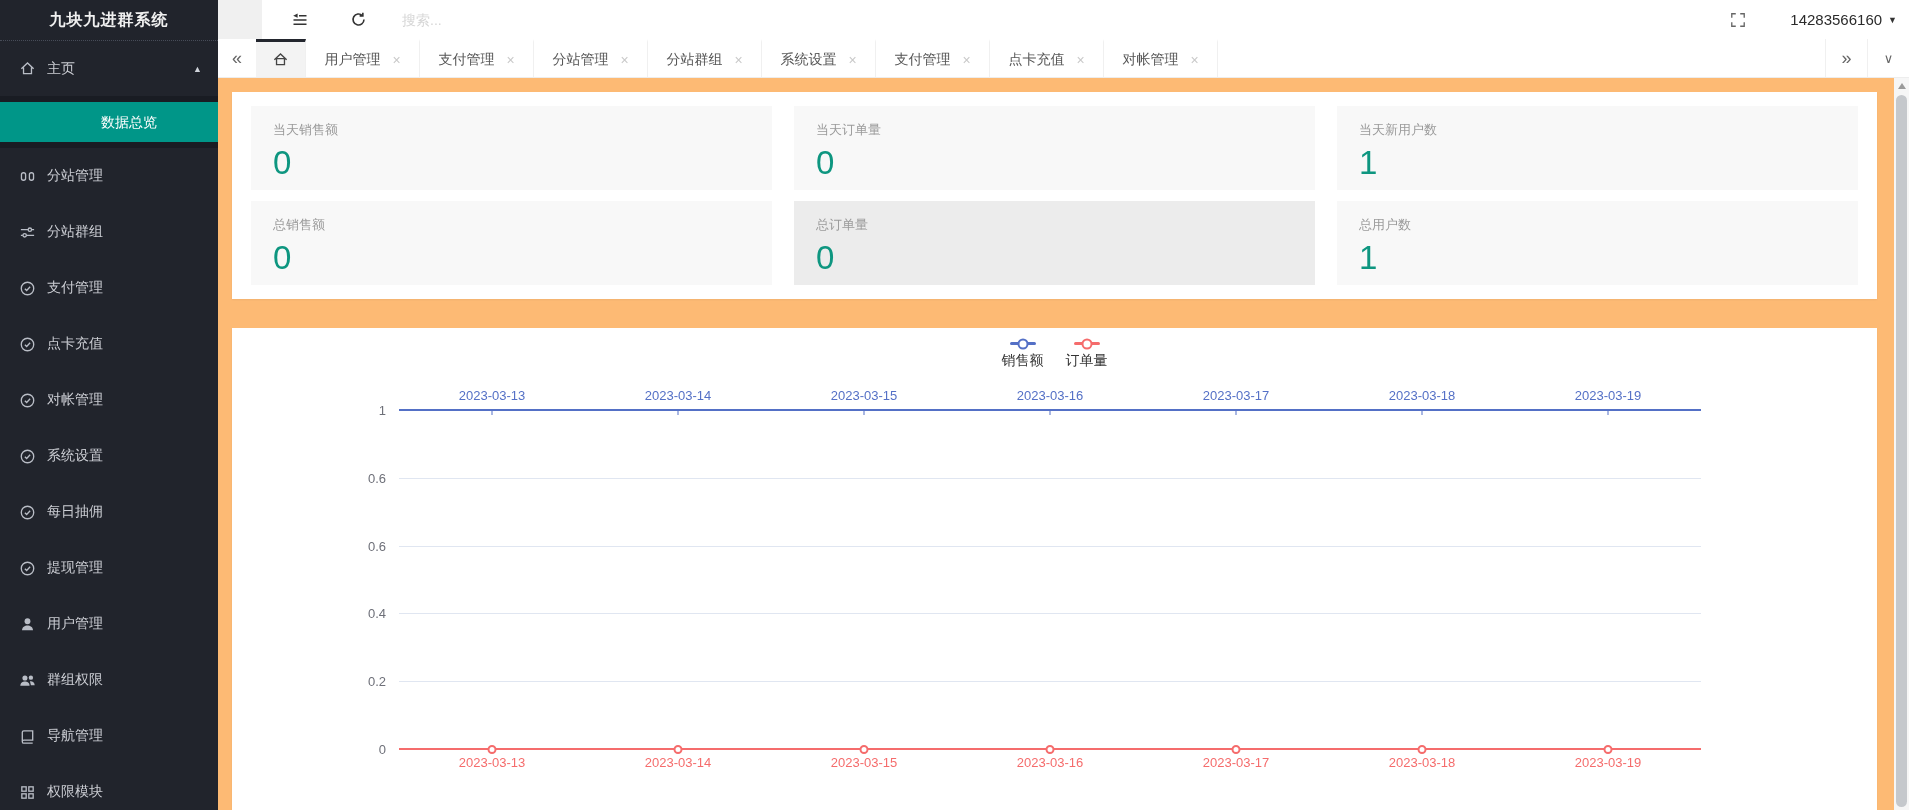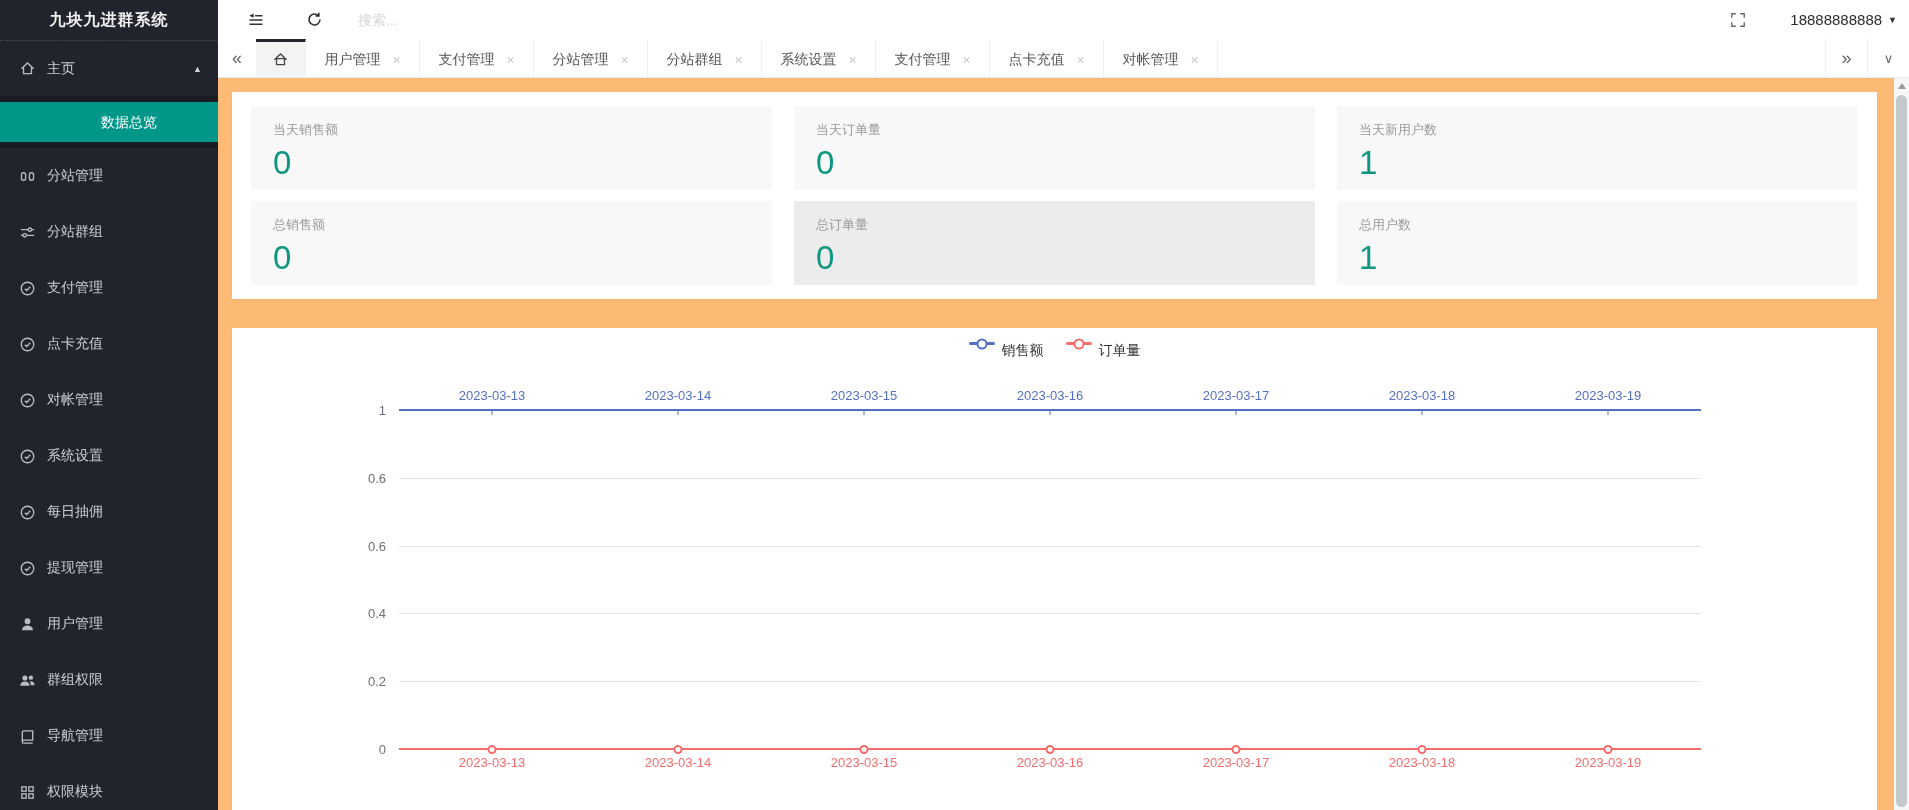--- a/index.html
+++ b/index.html
@@ -13,21 +13,21 @@
   .logo{height:40px;line-height:40px;text-align:center;color:#f0f0f0;font-size:16px;font-weight:bold;letter-spacing:1px;border-bottom:1px dotted #474c58;}
   .menu-item{height:55px;display:flex;align-items:center;padding-left:18px;color:#ccced4;font-size:14px;cursor:pointer;position:relative;}
   .menu-item .mi-icon{width:18px;height:18px;margin-right:11px;color:#b9bdc6;flex:0 0 auto;display:inline-flex;align-items:center;justify-content:center;}
   .menu-item.lv{height:56px;}
   .caret{position:absolute;right:16px;font-size:9px;color:#cfd3da;}
   .submenu{background:#191c23;padding:6px 0;}
   .submenu-item{height:40px;line-height:40px;padding-left:40px;font-size:14px;color:#d6d8dc;cursor:pointer;text-align:center;}
   .submenu-item.active{background:#009688;color:#fff;}
   
   .main{position:absolute;left:218px;top:0;right:0;height:810px;}
-  .topbar{height:39px;background:#fff;display:flex;align-items:center;position:relative;}
+  .topbar{height:39px;background:#fff;display:flex;align-items:center;position:relative;margin-left:44px;}
   .tb-icon{color:#333;display:inline-flex;align-items:center;justify-content:center;width:20px;height:20px;cursor:pointer;}
   .shrink{margin-left:28px;}
   .refresh{margin-left:38px;color:#333;}
   .search-box{margin-left:32px;}
   .search-box input{border:none;outline:none;font-size:14px;width:220px;color:#666;background:transparent;font-family:inherit;}
   .search-box input::placeholder{color:#d6d6d6;}
   .topbar-right{position:absolute;right:12px;display:flex;align-items:center;gap:42px;}
   .fullscreen{color:#666;}
   .userbox{display:flex;align-items:center;gap:6px;font-size:15px;color:#2b2b2b;cursor:pointer;}
   .userbox .dd{font-size:9px;color:#333;}
@@ -46,21 +46,21 @@
   .panel{background:#fff;box-shadow:0 1px 2px rgba(0,0,0,.05);}
   .stat-panel{padding:14px 19px;}
   .stat-grid{display:grid;grid-template-columns:1fr 1fr 1fr;gap:11px 22px;}
   .stat-card{background:#f8f8f8;height:84px;padding:15px 22px;box-sizing:border-box;}
   .stat-card.hover{background:#ececec;}
   .stat-label{font-size:13px;color:#9a9a9a;}
   .stat-value{font-size:33px;color:#0e9680;margin-top:6px;line-height:1.1;}
   
   .chart-panel{margin-top:29px;height:482px;position:relative;}
   .legend{position:absolute;top:14px;left:50%;transform:translateX(-50%);display:flex;gap:22px;align-items:center;}
-  .legend-item{display:flex;align-items:flex-start;gap:7px;cursor:pointer;}
+  .legend-item{display:flex;align-items:center;gap:7px;cursor:pointer;flex-direction:column;}
   .lg-mark{width:26px;height:3px;border-radius:2px;position:relative;}
   .lg-mark::after{content:"";position:absolute;left:50%;top:50%;transform:translate(-50%,-50%);width:7px;height:7px;border-radius:50%;background:#fff;border:2.5px solid;border-color:inherit;}
   .legend-label{font-size:14px;color:#333;}
   .plot{position:absolute;left:167px;right:176px;top:82px;height:339px;}
   .axis-top{position:absolute;left:0;right:0;top:-1px;height:2px;}
   .axis-bottom{position:absolute;left:0;right:0;bottom:-1px;height:2px;}
   .gridline{position:absolute;left:0;right:0;height:1px;background:#e0e6f1;}
   .ytick{position:absolute;right:calc(100% + 13px);transform:translateY(-50%);font-size:13px;color:#6e7079;white-space:nowrap;}
   .xlab{position:absolute;transform:translateX(-50%);font-size:13px;white-space:nowrap;}
   .xlab.top{bottom:calc(100% + 7px);}
@@ -228,21 +228,21 @@
     <span class="search-box">
       <input type="text" placeholder="搜索..." style="">
     </span>
     <span class="topbar-right">
       <span class="tb-icon fullscreen">
         <svg width="16" height="16" viewBox="0 0 18 18" fill="none" stroke="currentColor" stroke-width="1.5">
             <path d="M2 6.5V2h4.5M11.5 2H16v4.5M16 11.5V16h-4.5M6.5 16H2v-4.5"></path>
           </svg>
       </span>
       <span class="userbox">
-        <span>18888888888</span>
+        <span>14283566160</span>
         <span class="dd">▼</span>
       </span>
     </span>
   </div>
 
   <div class="tabbar">
     <span class="tab-nav-btn">«</span>
     <span class="tab-home">
       <span>
         <svg width="17" height="17" viewBox="0 0 18 18" fill="none" stroke="currentColor" stroke-width="1.4">

